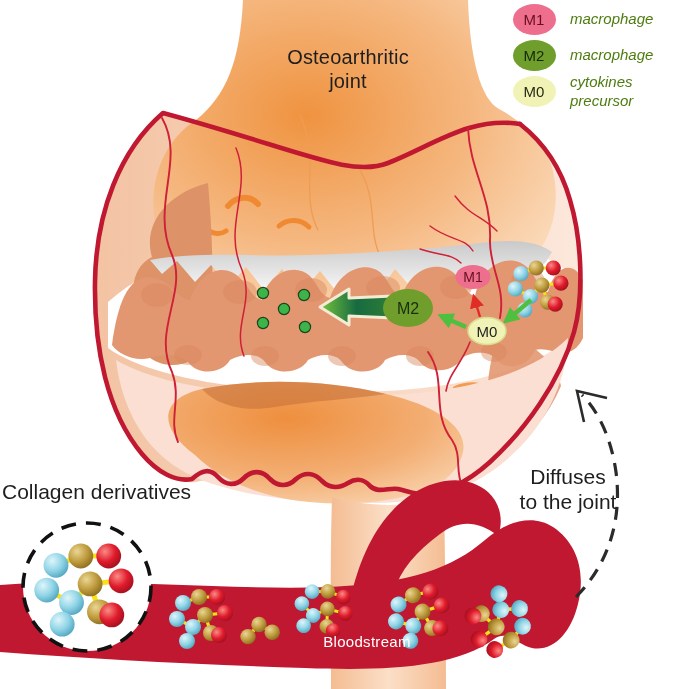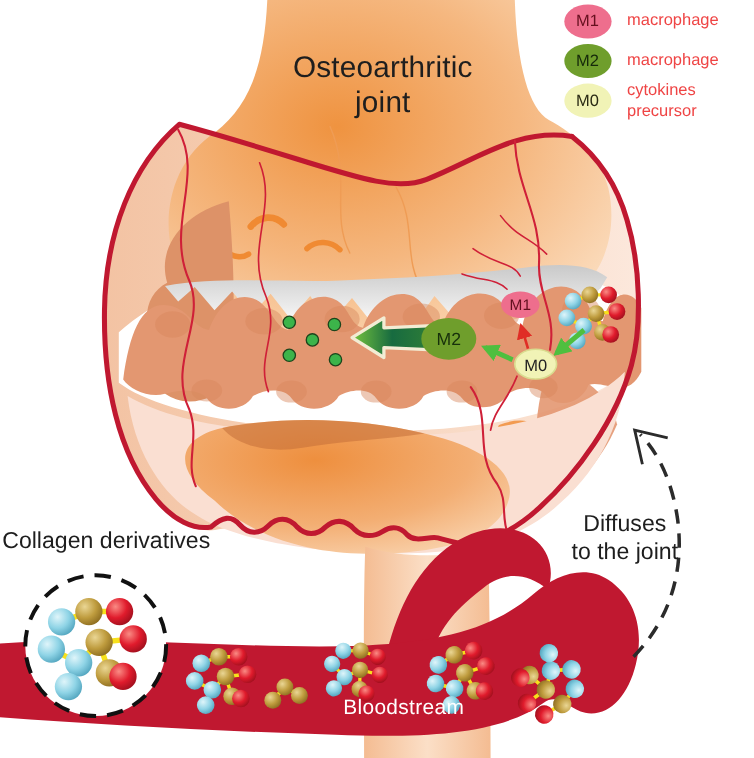--- a/index.html
+++ b/index.html
@@ -2,41 +2,41 @@
 <html style="--c-capsule: #c01830; --c-capillary: #cf2038; --c-bone_orange: #f0923f; --c-bone_light: #fbdcbd; --c-synovium_light: #f3c3a3; --c-synovium_pale: #fce8dc; --c-pannus: #e39771; --c-pannus_dark: #d8875c; --c-cartilage_gray: #c9c9c9; --c-cytokine_green: #3cb44a; --c-arrow_green: #4fbf3f; --c-arrow_red: #e02d26; --c-m1_pink: #ee6e8d; --c-m2_green: #6f9e2c; --c-m0_yellow: #f1f3b6; --c-atom_cyan: #8fd4e6; --c-atom_gold: #bf9c3e; --c-atom_red: #e01b2c; --c-bond_yellow: #f7e11c; --c-ink: #1e1e1e;"><head>
 <meta charset="utf-8">
 <style>
   html,body{margin:0;padding:0;background:#ffffff;}
   body{width:685px;height:689px;overflow:hidden;font-family:"Liberation Sans",sans-serif;}
   .stage{position:relative;width:685px;height:689px;background:#fff;}
   .stage svg{position:absolute;left:0;top:0;}
 
   
   .overlay{position:absolute;color:var(--c-ink,#1e1e1e);}
-  .title{left:222px;top:46px;width:252px;text-align:center;font-size:27px;line-height:1.18;
+  .title{left:222px;top:46px;width:252px;text-align:center;font-size:20px;line-height:1.18;
          white-space:pre-line;letter-spacing:.2px;}
   .collagen-label{left:2px;top:480px;width:200px;font-size:21px;}
   .diffuses-label{left:497px;top:464px;width:142px;text-align:center;font-size:21px;
                   line-height:1.2;white-space:pre-line;}
-  .bloodstream-label{left:282px;top:633px;width:170px;text-align:center;font-size:19px;
+  .bloodstream-label{left:282px;top:633px;width:170px;text-align:center;font-size:15px;
                      color:#ffffff;letter-spacing:.3px;}
 
   
   .legend{position:absolute;left:508px;top:1px;width:177px;display:flex;flex-direction:column;}
   .legend-row{display:flex;align-items:center;min-height:36px;}
   .legend-row.tall{align-items:flex-start;padding-top:4px;}
   .chipbox{width:52px;display:flex;justify-content:center;flex:0 0 52px;}
   .legend-chip{width:43px;height:31px;border-radius:50%;display:flex;align-items:center;
                justify-content:center;font-size:15px;}
   .legend-chip.m1{background:var(--c-m1_pink,#ee6e8d);color:#66101f;}
   .legend-chip.m2{background:var(--c-m2_green,#6f9e2c);color:#15290a;}
   .legend-chip.m0{background:var(--c-m0_yellow,#f1f3b6);color:#2a2a14;}
   .legend-dot{width:13px;height:13px;border-radius:50%;
               background:var(--c-cytokine_green,#3cb44a);border:1.6px solid #195c1e;margin-top:6px;}
-  .legend-label{font-size:15px;color:#ef4444;margin-left:10px;line-height:1.25;white-space:pre-line;}
+  .legend-label{font-size:15px;color:#4d7c0f;margin-left:10px;line-height:1.25;white-space:pre-line;font-style:italic;}
 
   
   .stroke-capsule{stroke:var(--c-capsule,#c01830);fill:none;}
   .fill-capsule{fill:var(--c-capsule,#c01830);}
   .capillary{stroke:var(--c-capillary,#cf2038);fill:none;}
   .dot{fill:var(--c-cytokine_green,#3cb44a);stroke:#1c441c;stroke-width:1.2;}
   .green-arrow{stroke:var(--c-arrow_green,#4fbf3f);fill:none;}
   .red-arrow{stroke:var(--c-arrow_red,#e02d26);fill:none;}
   .bond{stroke:var(--c-bond_yellow,#f7e11c);stroke-width:3.2;stroke-linecap:round;}
   text.cell-label{font-family:"Liberation Sans",sans-serif;}

